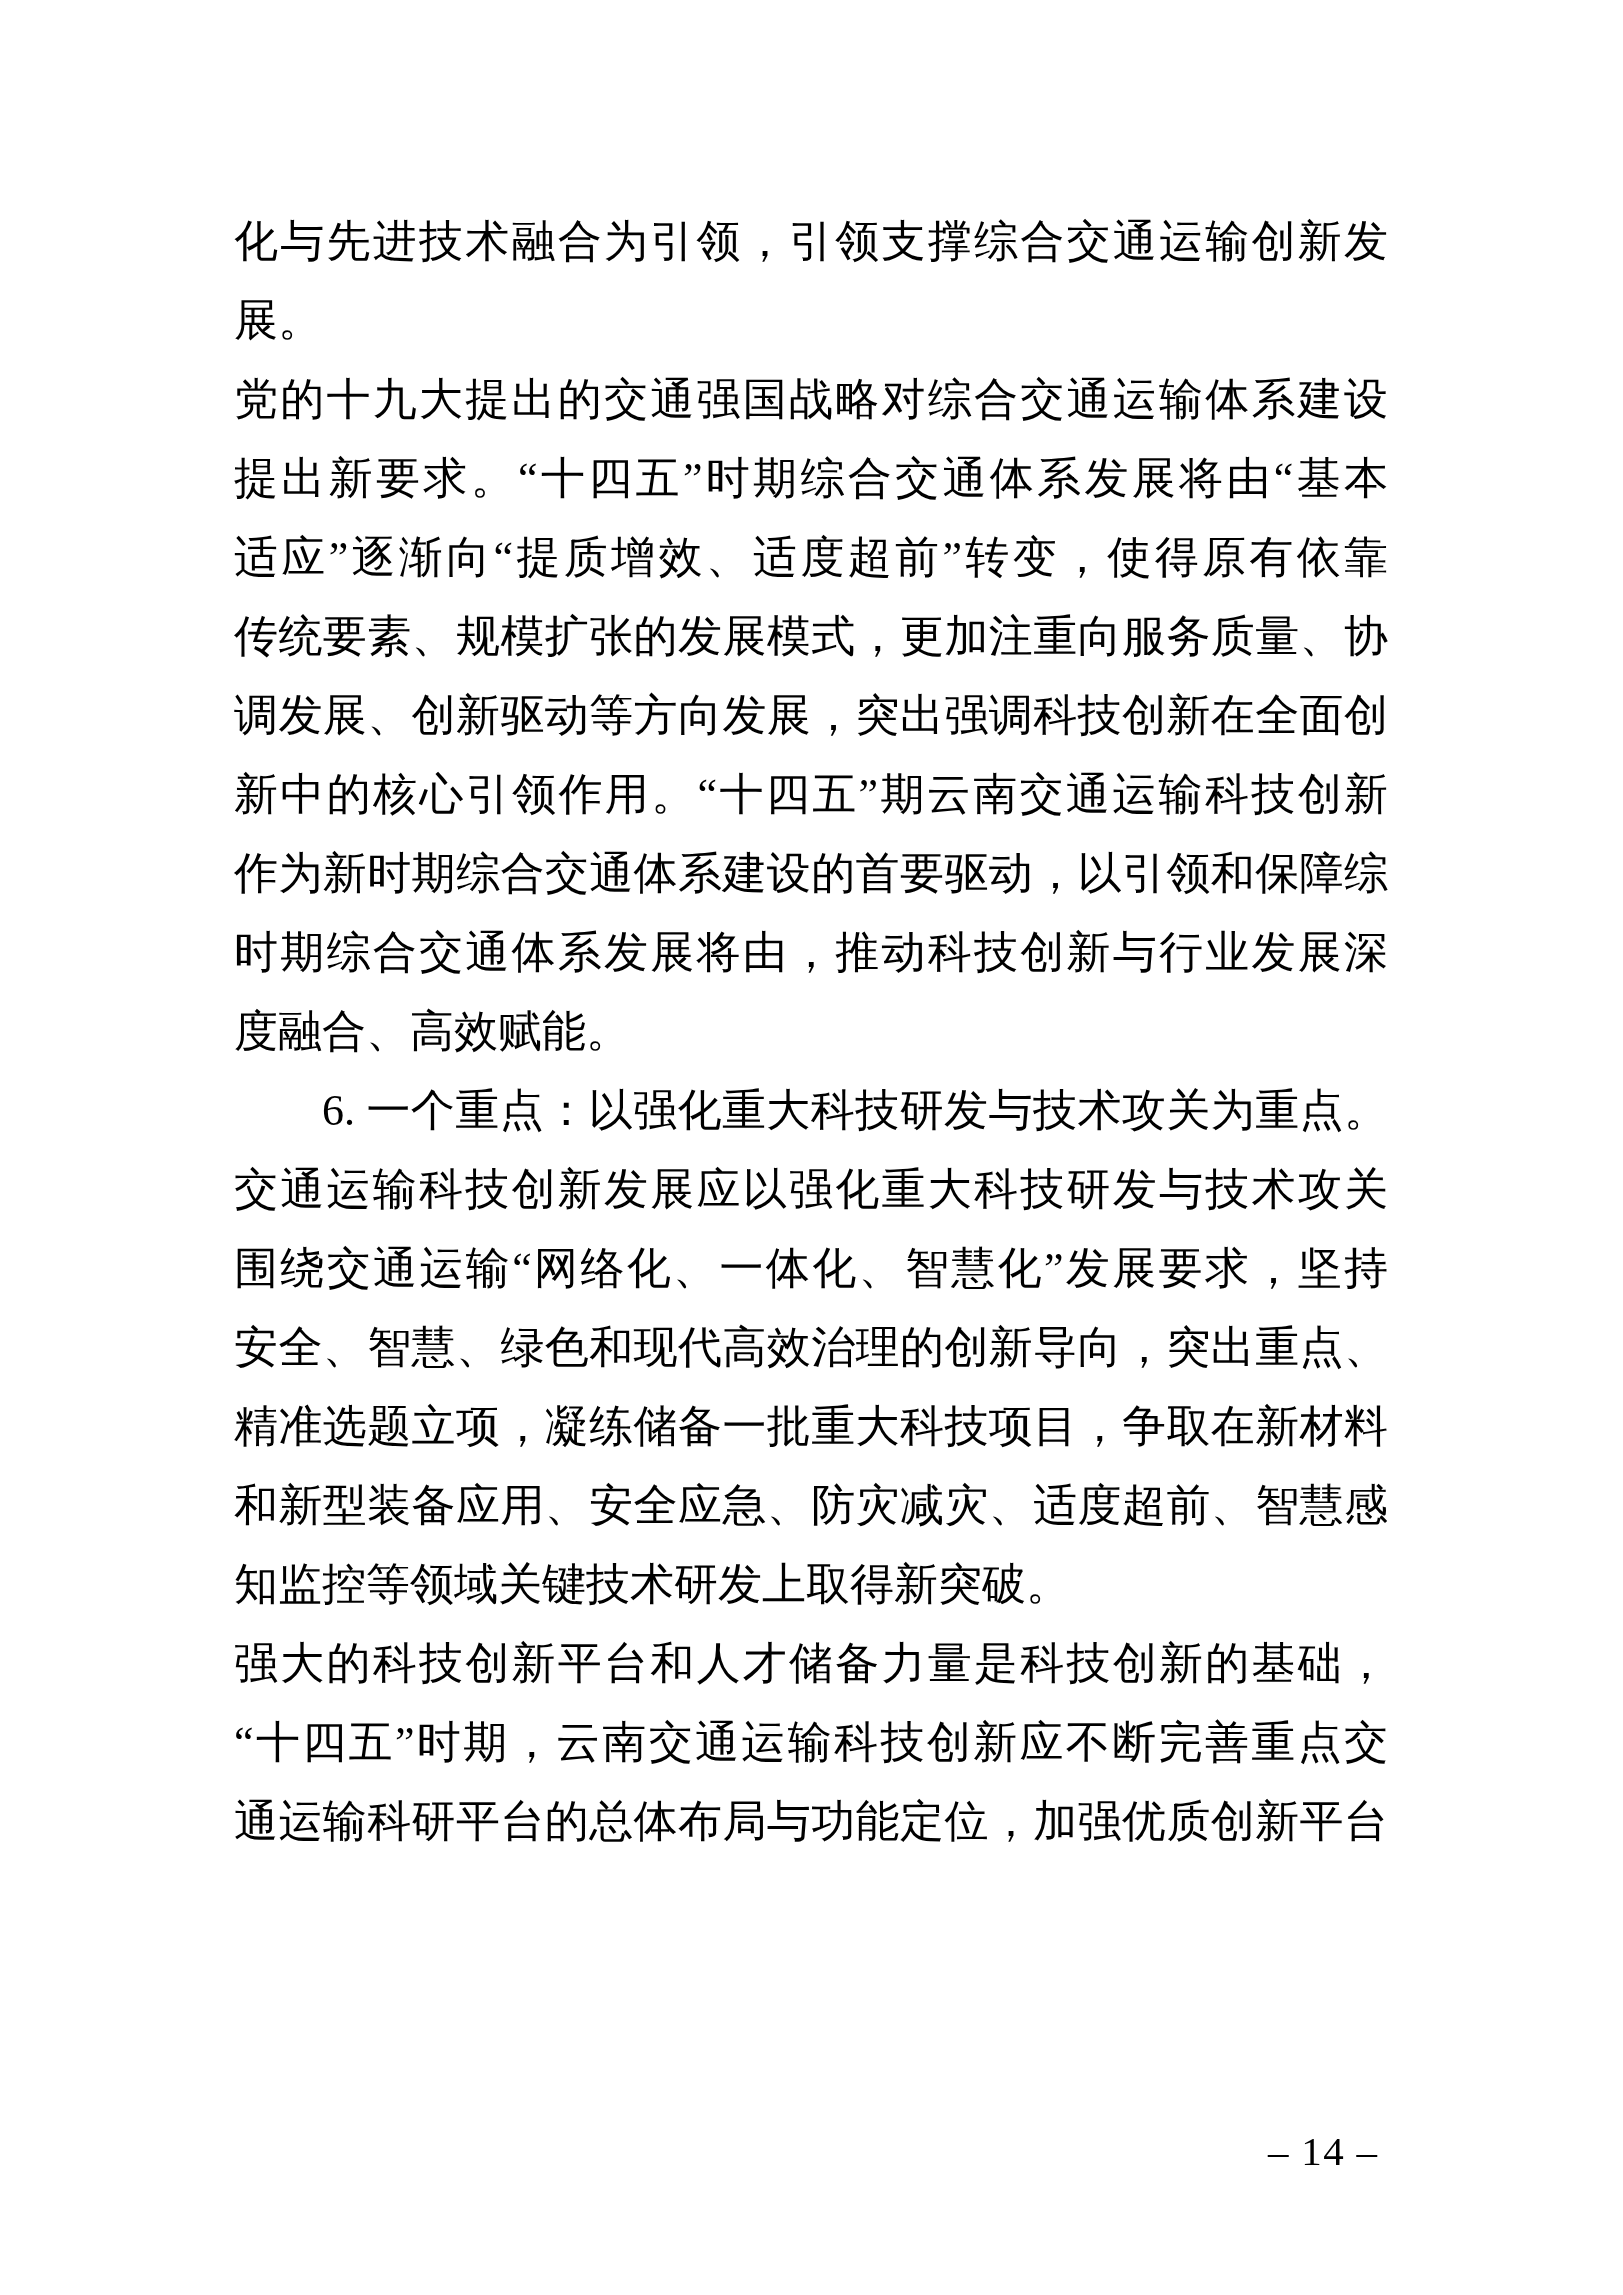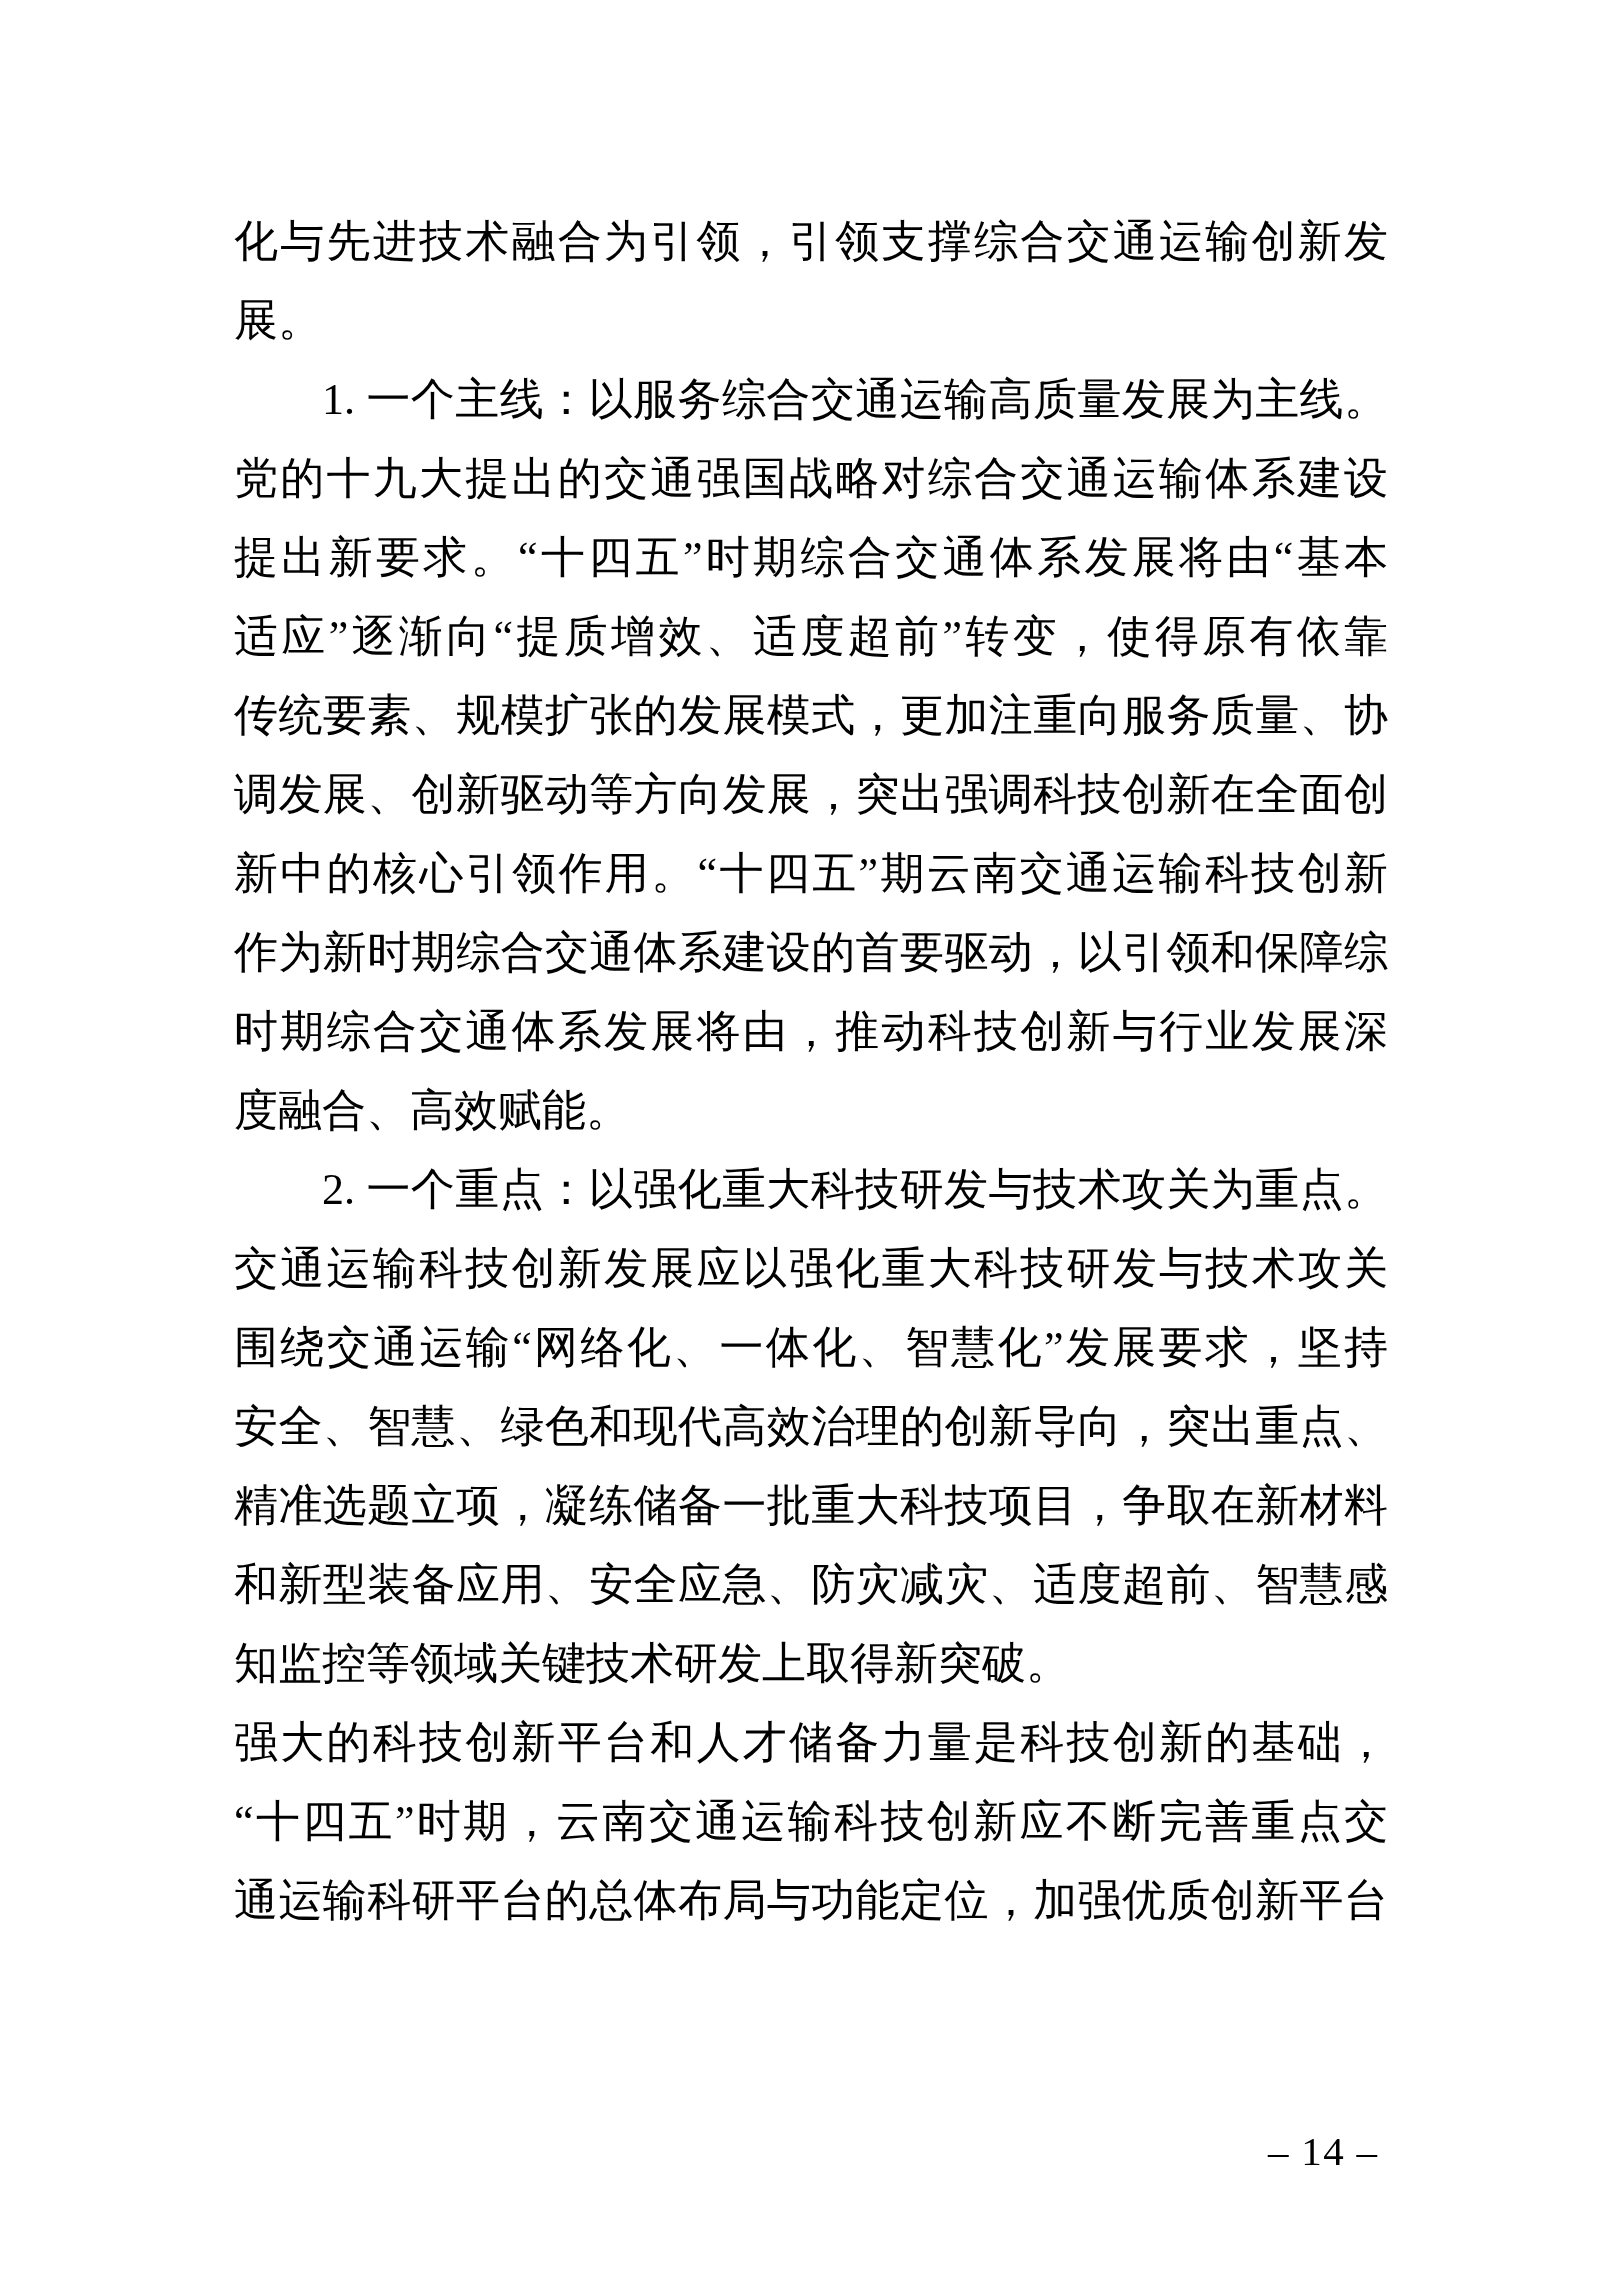--- a/index.html
+++ b/index.html
@@ -68,32 +68,31 @@
 </head>
 <body>
 
 <div class="page">
 
   <div class="text-block">
 
     <div class="line full">化与先进技术融合为引领，引领支撑综合交通运输创新发</div>
     <div class="line end">展。</div>
 
-    <div class="line full indent">1. 一个主线：以服务综合交通运输高质量发展为主线。</div>
     <div class="line full">党的十九大提出的交通强国战略对综合交通运输体系建设</div>
     <div class="line full">提出新要求。“十四五”时期综合交通体系发展将由“基本</div>
     <div class="line full">适应”逐渐向“提质增效、适度超前”转变，使得原有依靠</div>
     <div class="line full">传统要素、规模扩张的发展模式，更加注重向服务质量、协</div>
     <div class="line full">调发展、创新驱动等方向发展，突出强调科技创新在全面创</div>
     <div class="line full">新中的核心引领作用。“十四五”期云南交通运输科技创新</div>
     <div class="line full">作为新时期综合交通体系建设的首要驱动，以引领和保障综</div>
     <div class="line full">时期综合交通体系发展将由，推动科技创新与行业发展深</div>
     <div class="line end">度融合、高效赋能。</div>
 
-    <div class="line full indent">2. 一个重点：以强化重大科技研发与技术攻关为重点。</div>
+    <div class="line full indent">6. 一个重点：以强化重大科技研发与技术攻关为重点。</div>
     <div class="line full">交通运输科技创新发展应以强化重大科技研发与技术攻关</div>
     <div class="line full">围绕交通运输“网络化、一体化、智慧化”发展要求，坚持</div>
     <div class="line full">安全、智慧、绿色和现代高效治理的创新导向，突出重点、</div>
     <div class="line full">精准选题立项，凝练储备一批重大科技项目，争取在新材料</div>
     <div class="line full">和新型装备应用、安全应急、防灾减灾、适度超前、智慧感</div>
     <div class="line end">知监控等领域关键技术研发上取得新突破。</div>
 
     <div class="line full">强大的科技创新平台和人才储备力量是科技创新的基础，</div>
     <div class="line full">“十四五”时期，云南交通运输科技创新应不断完善重点交</div>
     <div class="line full">通运输科研平台的总体布局与功能定位，加强优质创新平台</div>

